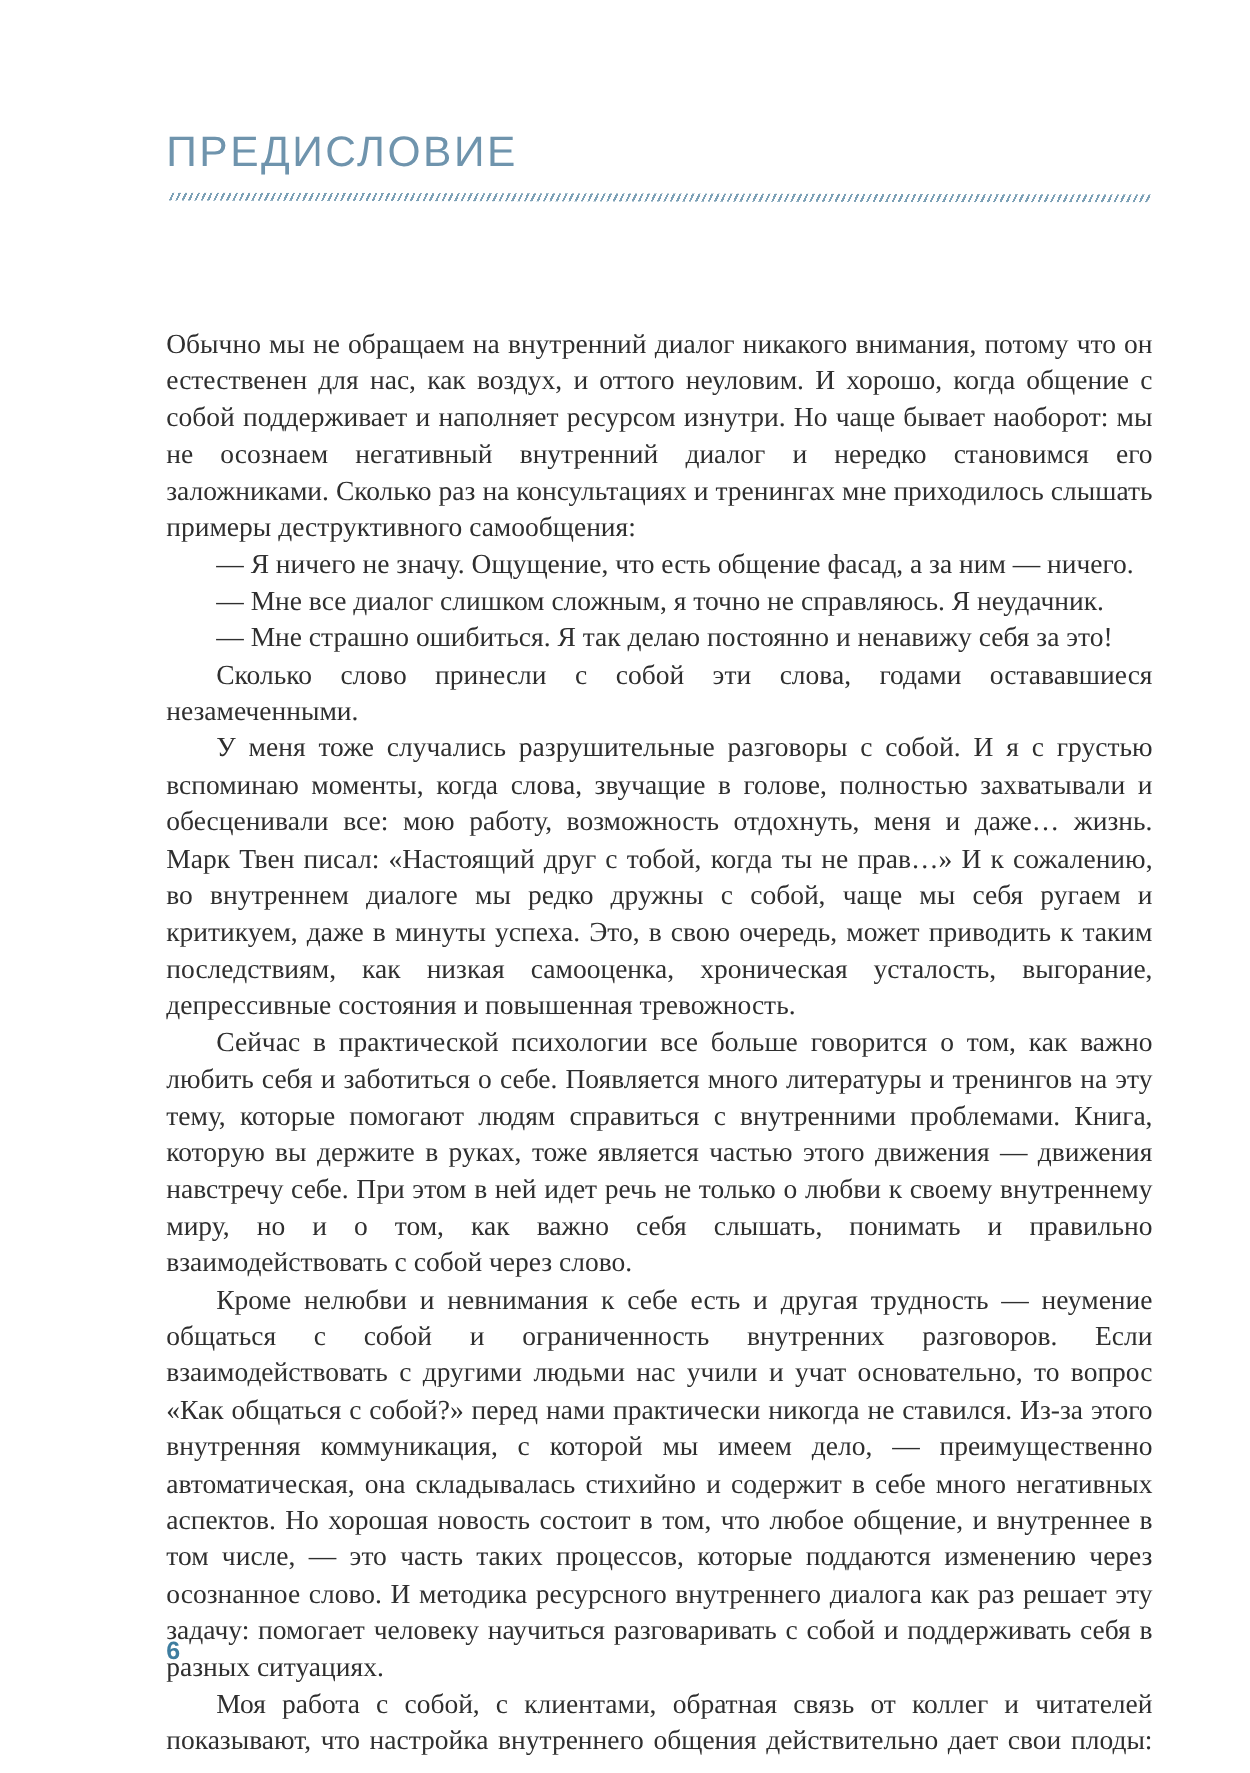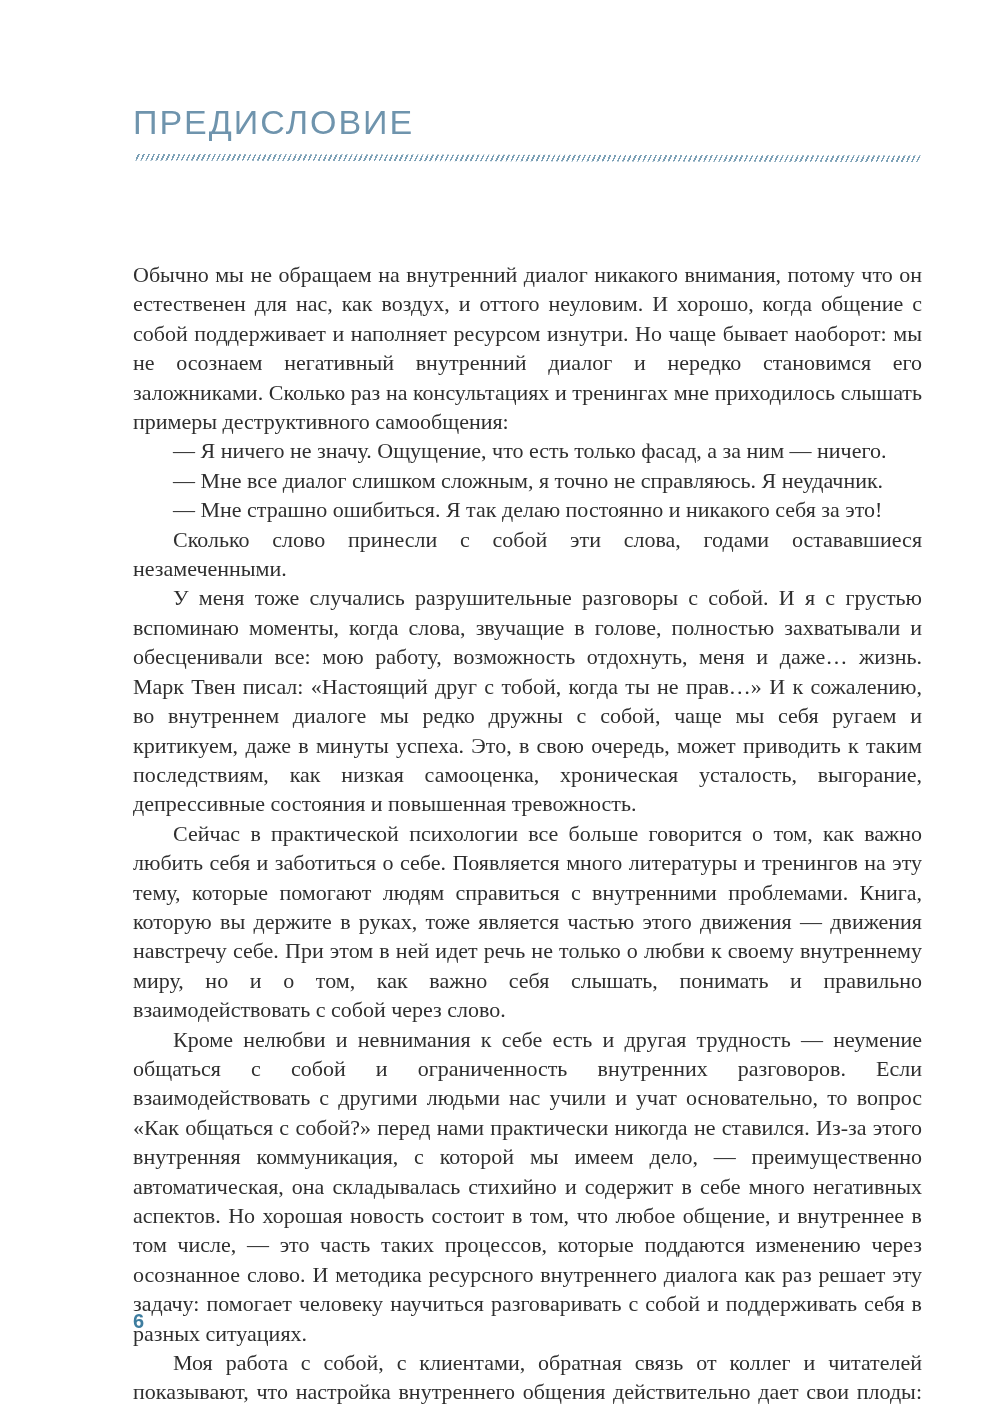--- a/index.html
+++ b/index.html
@@ -77,23 +77,23 @@
 </style>
 </head>
 <body>
 
 <div class="page">
   <div class="content">
     <h1 class="title">ПРЕДИСЛОВИЕ</h1>
     <div class="divider"></div>
     <div class="body-text">
       <p>Обычно мы не обращаем на внутренний диалог никакого внимания, потому что он естественен для нас, как воздух, и оттого неуловим. И хорошо, когда общение с собой поддерживает и наполняет ресурсом изнутри. Но чаще бывает наоборот: мы не осознаем негативный внутренний диалог и нередко становимся его заложниками. Сколько раз на консультациях и тренингах мне приходилось слышать примеры деструктивного самообщения:</p>
-      <p class="dialogue">— Я ничего не значу. Ощущение, что есть только фасад, а за ним — ничего.</p>
+      <p class="dialogue">— Я ничего не значу. Ощущение, что есть общение фасад, а за ним — ничего.</p>
       <p class="dialogue">— Мне все диалог слишком сложным, я точно не справляюсь. Я неудачник.</p>
-      <p class="dialogue">— Мне страшно ошибиться. Я так делаю постоянно и никакого себя за это!</p>
+      <p class="dialogue">— Мне страшно ошибиться. Я так делаю постоянно и ненавижу себя за это!</p>
       <p class="indent">Сколько слово принесли с собой эти слова, годами остававшиеся незамеченными.</p>
       <p class="indent">У меня тоже случались разрушительные разговоры с собой. И я с грустью вспоминаю моменты, когда слова, звучащие в голове, полностью захватывали и обесценивали все: мою работу, возможность отдохнуть, меня и даже… жизнь. Марк Твен писал: «Настоящий друг с тобой, когда ты не прав…» И к сожалению, во внутреннем диалоге мы редко дружны с собой, чаще мы себя ругаем и критикуем, даже в минуты успеха. Это, в свою очередь, может приводить к таким последствиям, как низкая самооценка, хроническая усталость, выгорание, депрессивные состояния и повышенная тревожность.</p>
       <p class="indent">Сейчас в практической психологии все больше говорится о том, как важно любить себя и заботиться о себе. Появляется много литературы и тренингов на эту тему, которые помогают людям справиться с внутренними проблемами. Книга, которую вы держите в руках, тоже является частью этого движения — движения навстречу себе. При этом в ней идет речь не только о любви к своему внутреннему миру, но и о том, как важно себя слышать, понимать и правильно взаимодействовать с собой через слово.</p>
       <p class="indent">Кроме нелюбви и невнимания к себе есть и другая трудность — неумение общаться с собой и ограниченность внутренних разговоров. Если взаимодействовать с другими людьми нас учили и учат основательно, то вопрос «Как общаться с собой?» перед нами практически никогда не ставился. Из-за этого внутренняя коммуникация, с которой мы имеем дело, — преимущественно автоматическая, она складывалась стихийно и содержит в себе много негативных аспектов. Но хорошая новость состоит в том, что любое общение, и внутреннее в том числе, — это часть таких процессов, которые поддаются изменению через осознанное слово. И методика ресурсного внутреннего диалога как раз решает эту задачу: помогает человеку научиться разговаривать с собой и поддерживать себя в разных ситуациях.</p>
       <p class="indent">Моя работа с собой, с клиентами, обратная связь от коллег и читателей показывают, что настройка внутреннего общения действительно дает свои плоды: она помогает нормализовать психологическое состояние, повысить стрессоустойчивость, преодолеть творческие, профессиональные и речевые ступоры, снизить</p>
     </div>
   </div>
   <div class="page-number">6</div>
 </div>
 

